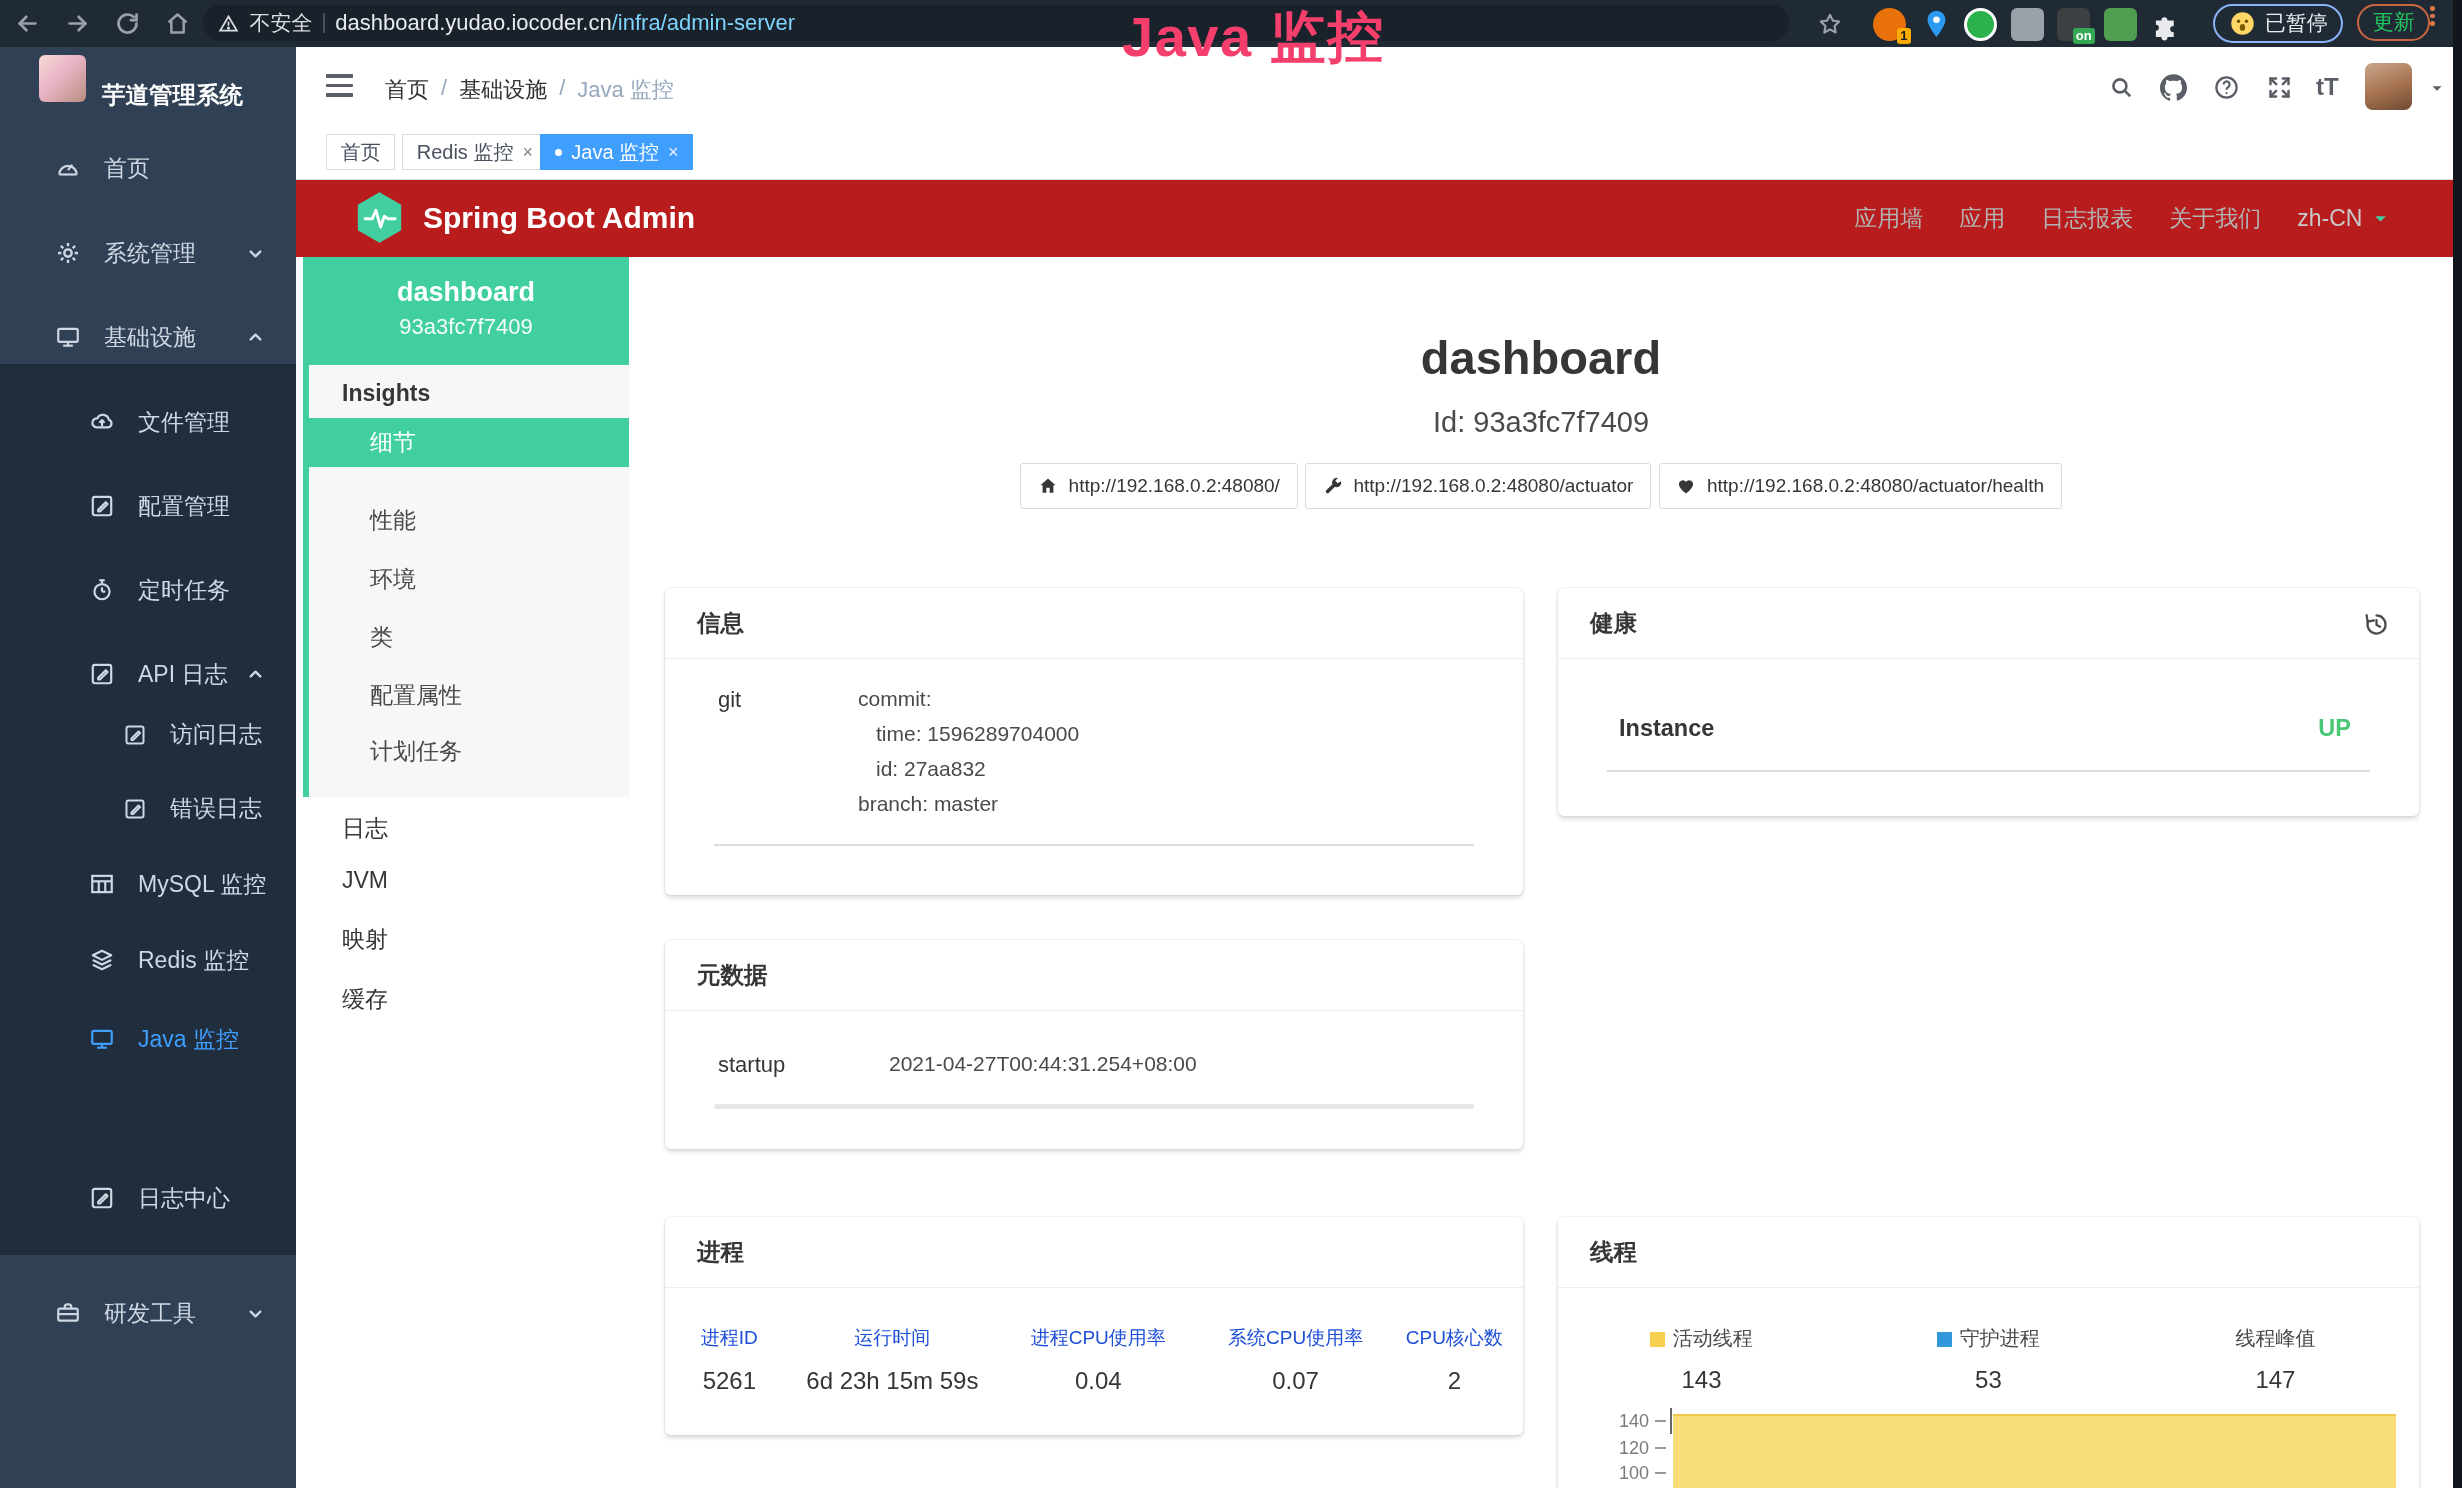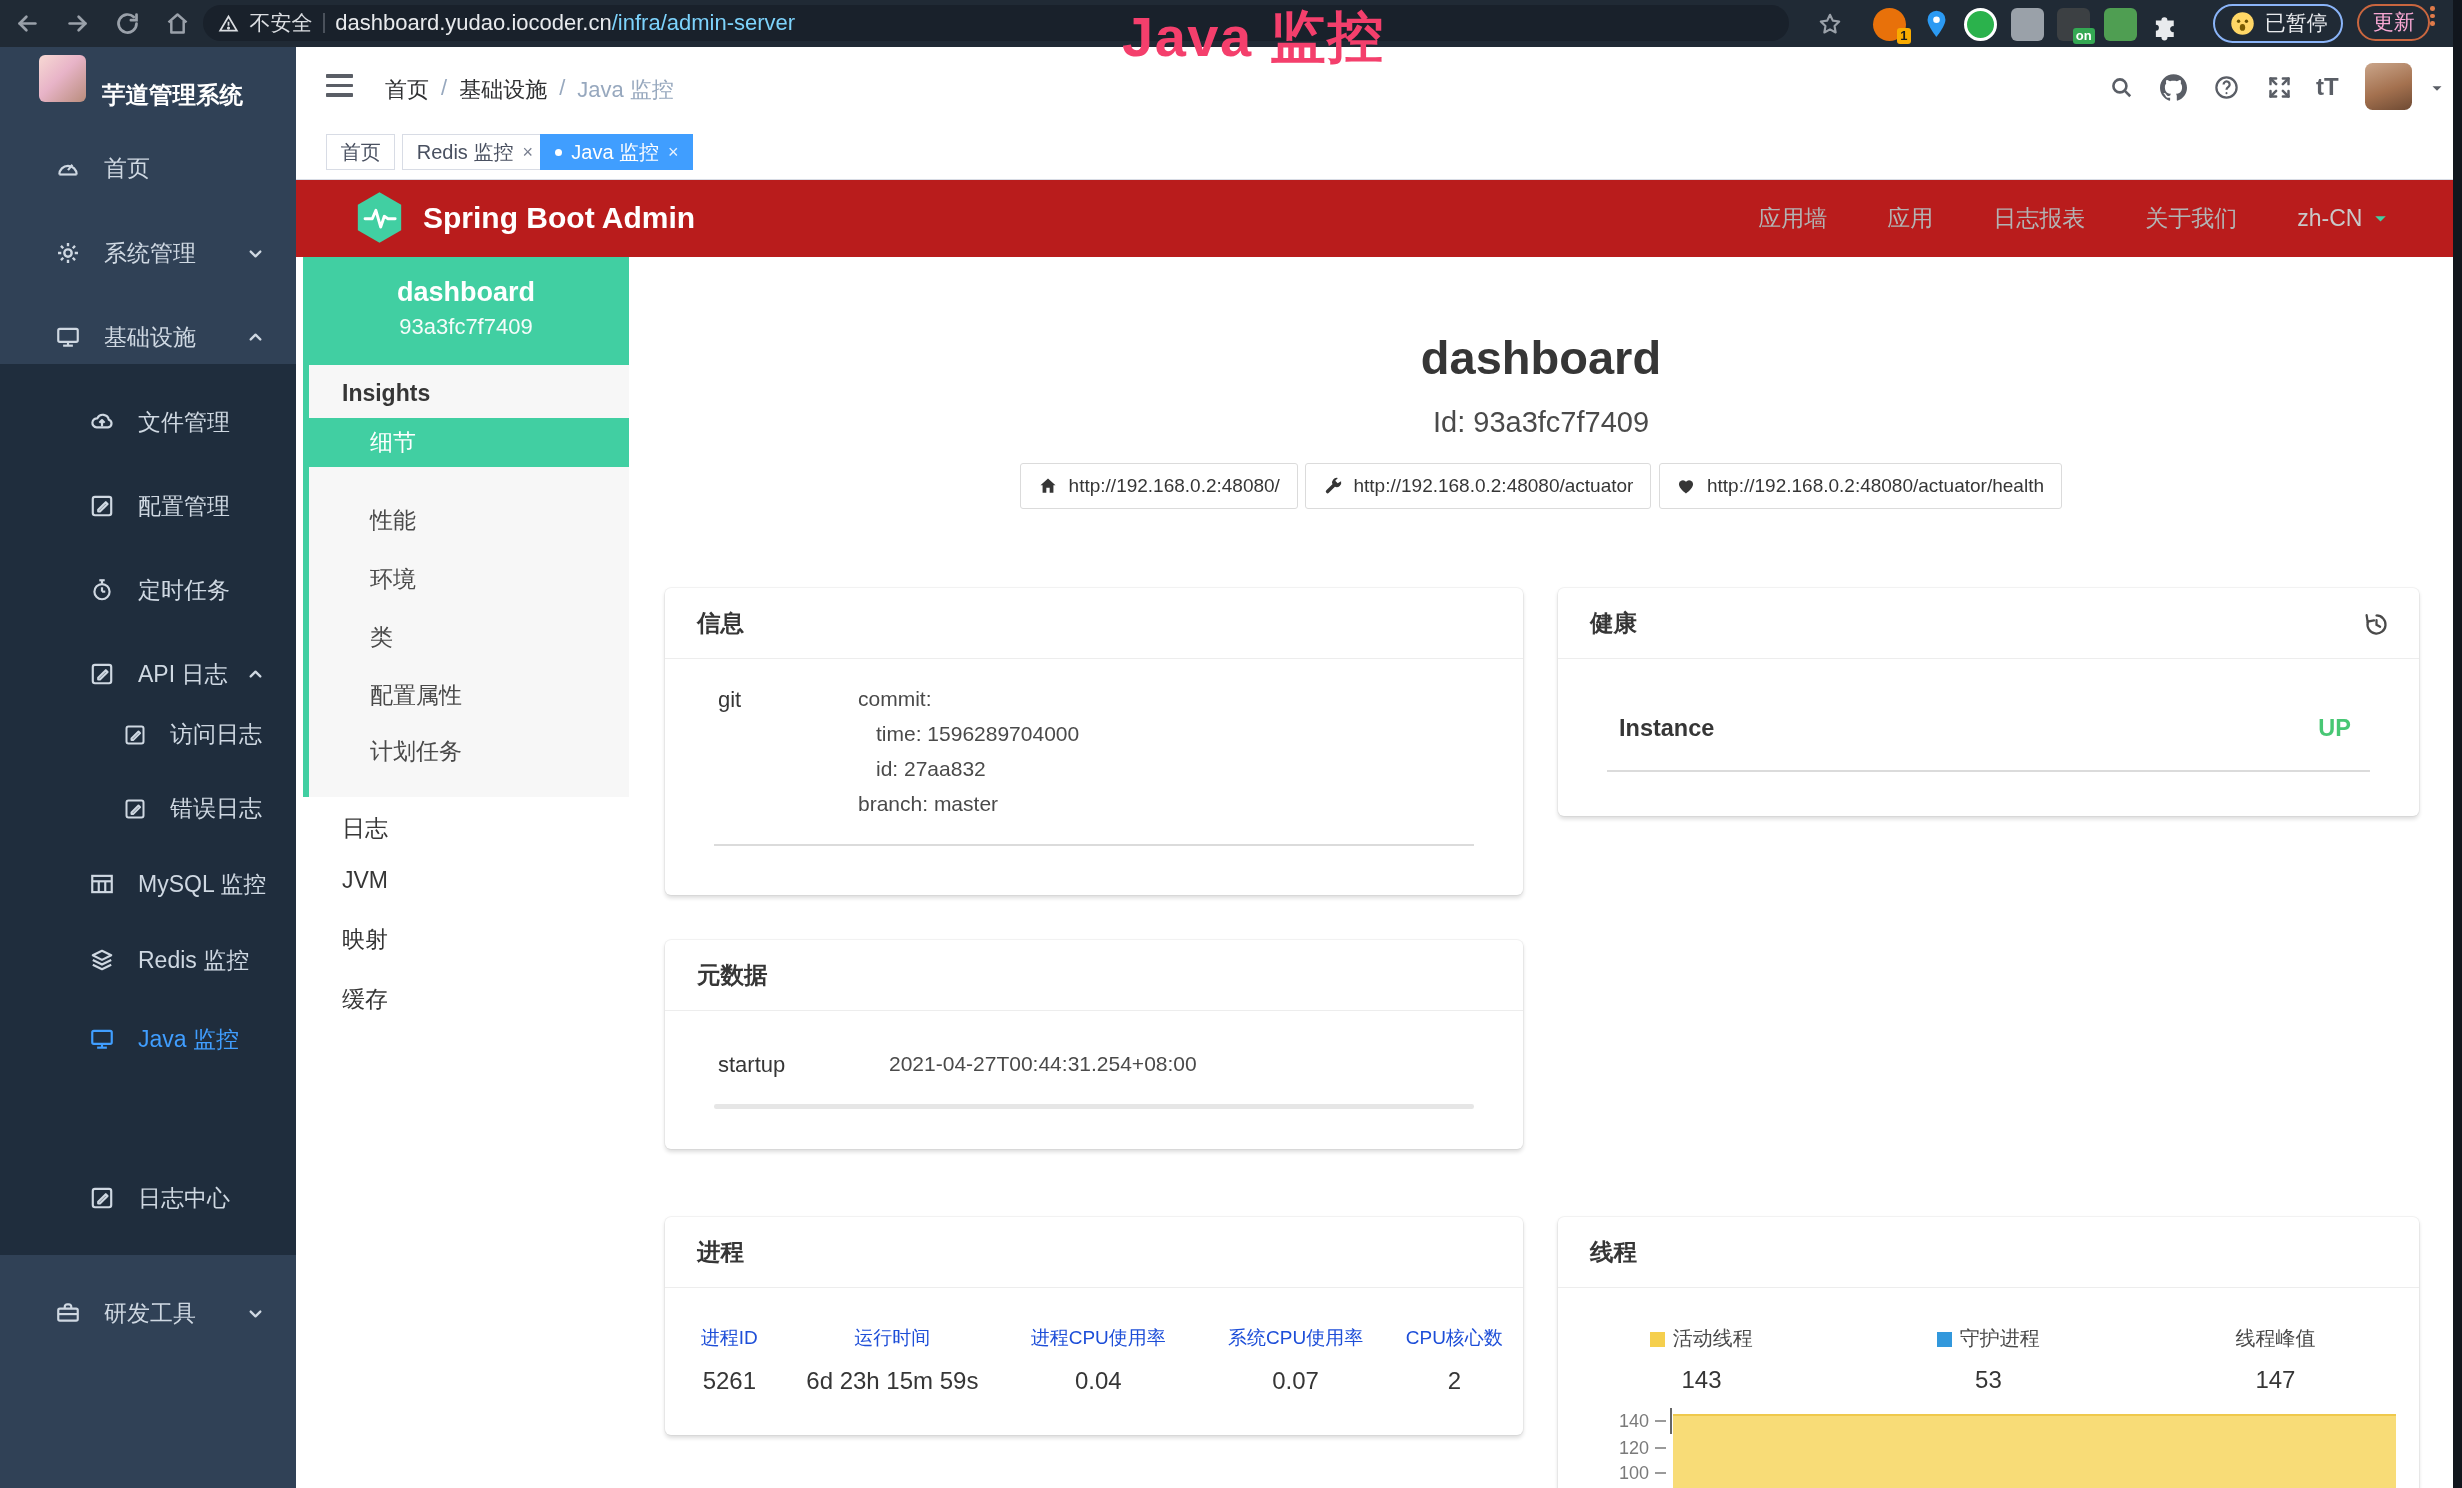--- a/index.html
+++ b/index.html
@@ -17,21 +17,21 @@
   .urldiv{width:1.5px;height:20px;background:#4a515b;}
   .urlhost{color:#e8eaed;font-size:22px;}
   .urlpath{color:#7dd3fc;font-size:22px;}
   .extic{top:7.6px;width:33px;height:33px;border-radius:50%;position:absolute;}
   .badge{position:absolute;font-size:13px;line-height:1;color:#1b1b1b;background:#f9ab00;
     border-radius:3px;padding:1.5px 3px;right:-4.6px;bottom:-3px;font-weight:bold;}
   .badge.on{background:#34a853;color:#fff;}
   #pausepill{left:2213px;top:3.8px;height:35px;border:2.3px solid #8ab4f8;border-radius:20px;
     display:flex;align-items:center;gap:9px;padding:0 13.7px;color:#e8eaed;font-size:21px;}
   #updatepill{left:2357px;top:3.8px;height:33px;border:2.3px solid #c9663f;border-radius:19px;
-    display:flex;align-items:center;padding:0 13.7px;color:#f9a8d4;font-size:21px;}
+    display:flex;align-items:center;padding:0 13.7px;color:#22c55e;font-size:21px;}
   .odots{left:2430px;top:6px;color:#e07b4a;font-size:23px;letter-spacing:0;line-height:11.4px;
     display:flex;flex-direction:column;gap:3px;align-items:center;}
   .odot{width:4.6px;height:4.6px;border-radius:50%;background:#e07b4a;}
 
   
   #sidebar{left:0;top:47px;width:296px;height:1442px;background:#304156;}
   #submenu-bg{left:0;top:317px;width:296px;height:891px;background:#1f2d3d;}
   #logo-img{left:39px;top:7.6px;width:47px;height:47px;border-radius:6px;
     background:linear-gradient(135deg,#f7d9d3 0%,#e8b4c8 45%,#b98d7c 100%);}
   #logo-title{left:102px;top:32px;font-size:23.5px;font-weight:bold;color:#fff;}
@@ -63,21 +63,21 @@
   .tag.active .x{color:#eaf4ff;}
   .tagdot{width:7.6px;height:7.6px;border-radius:50%;background:#fff;}
 
   
   #annotation{left:1122px;top:0px;font-size:56px;font-weight:bold;color:#f43f6c;letter-spacing:1.5px;z-index:50;}
 
   
   #sba-header{left:296px;top:180px;width:2167px;height:77px;background:#b91c1c;padding-left:48px;}
   #sba-brand{left:127px;top:21px;font-size:30px;font-weight:bold;color:#fff;}
   #sba-logo{left:59px;top:11.4px;}
-  #sba-nav{position:absolute;right:120px;top:0;height:100%;display:flex;align-items:center;gap:60px;
+  #sba-nav{position:absolute;right:120px;top:0;height:100%;display:flex;align-items:center;gap:36px;
     color:#b3b3b3;font-size:23px;}
   #sba-nav .lang{color:#c9c9c9;}
 
   
   #sba-side{left:303px;top:257px;width:326px;height:1232px;background:#fff;}
   #sba-app{left:0;top:0;width:326px;height:108px;background:#41cfa2;color:#fff;text-align:center;}
   #sba-app .nm{margin-top:20px;font-size:27px;font-weight:bold;}
   #sba-app .iid{margin-top:6px;font-size:22px;opacity:.95;}
   #sba-group{left:0;top:108px;width:326px;height:432px;background:#f7f7f7;border-left:6.8px solid #41cfa2;box-sizing:border-box;}
   .sba-item{position:absolute;left:0;width:326px;box-sizing:border-box;color:#4a4a4a;font-size:23px;display:flex;align-items:center;}

